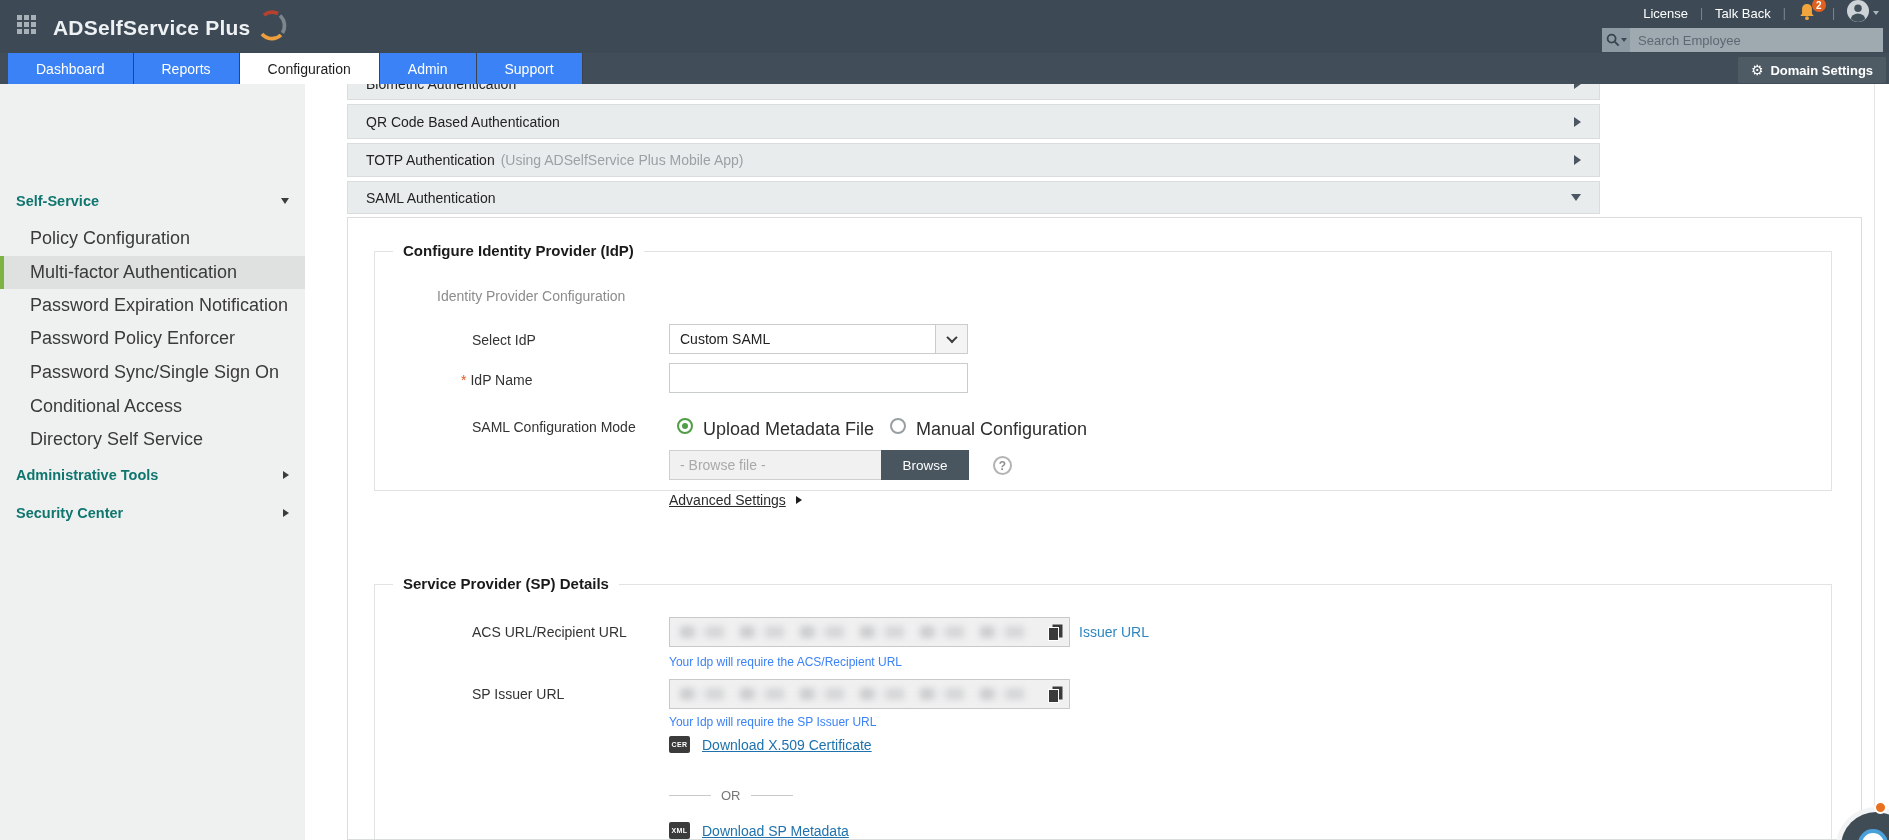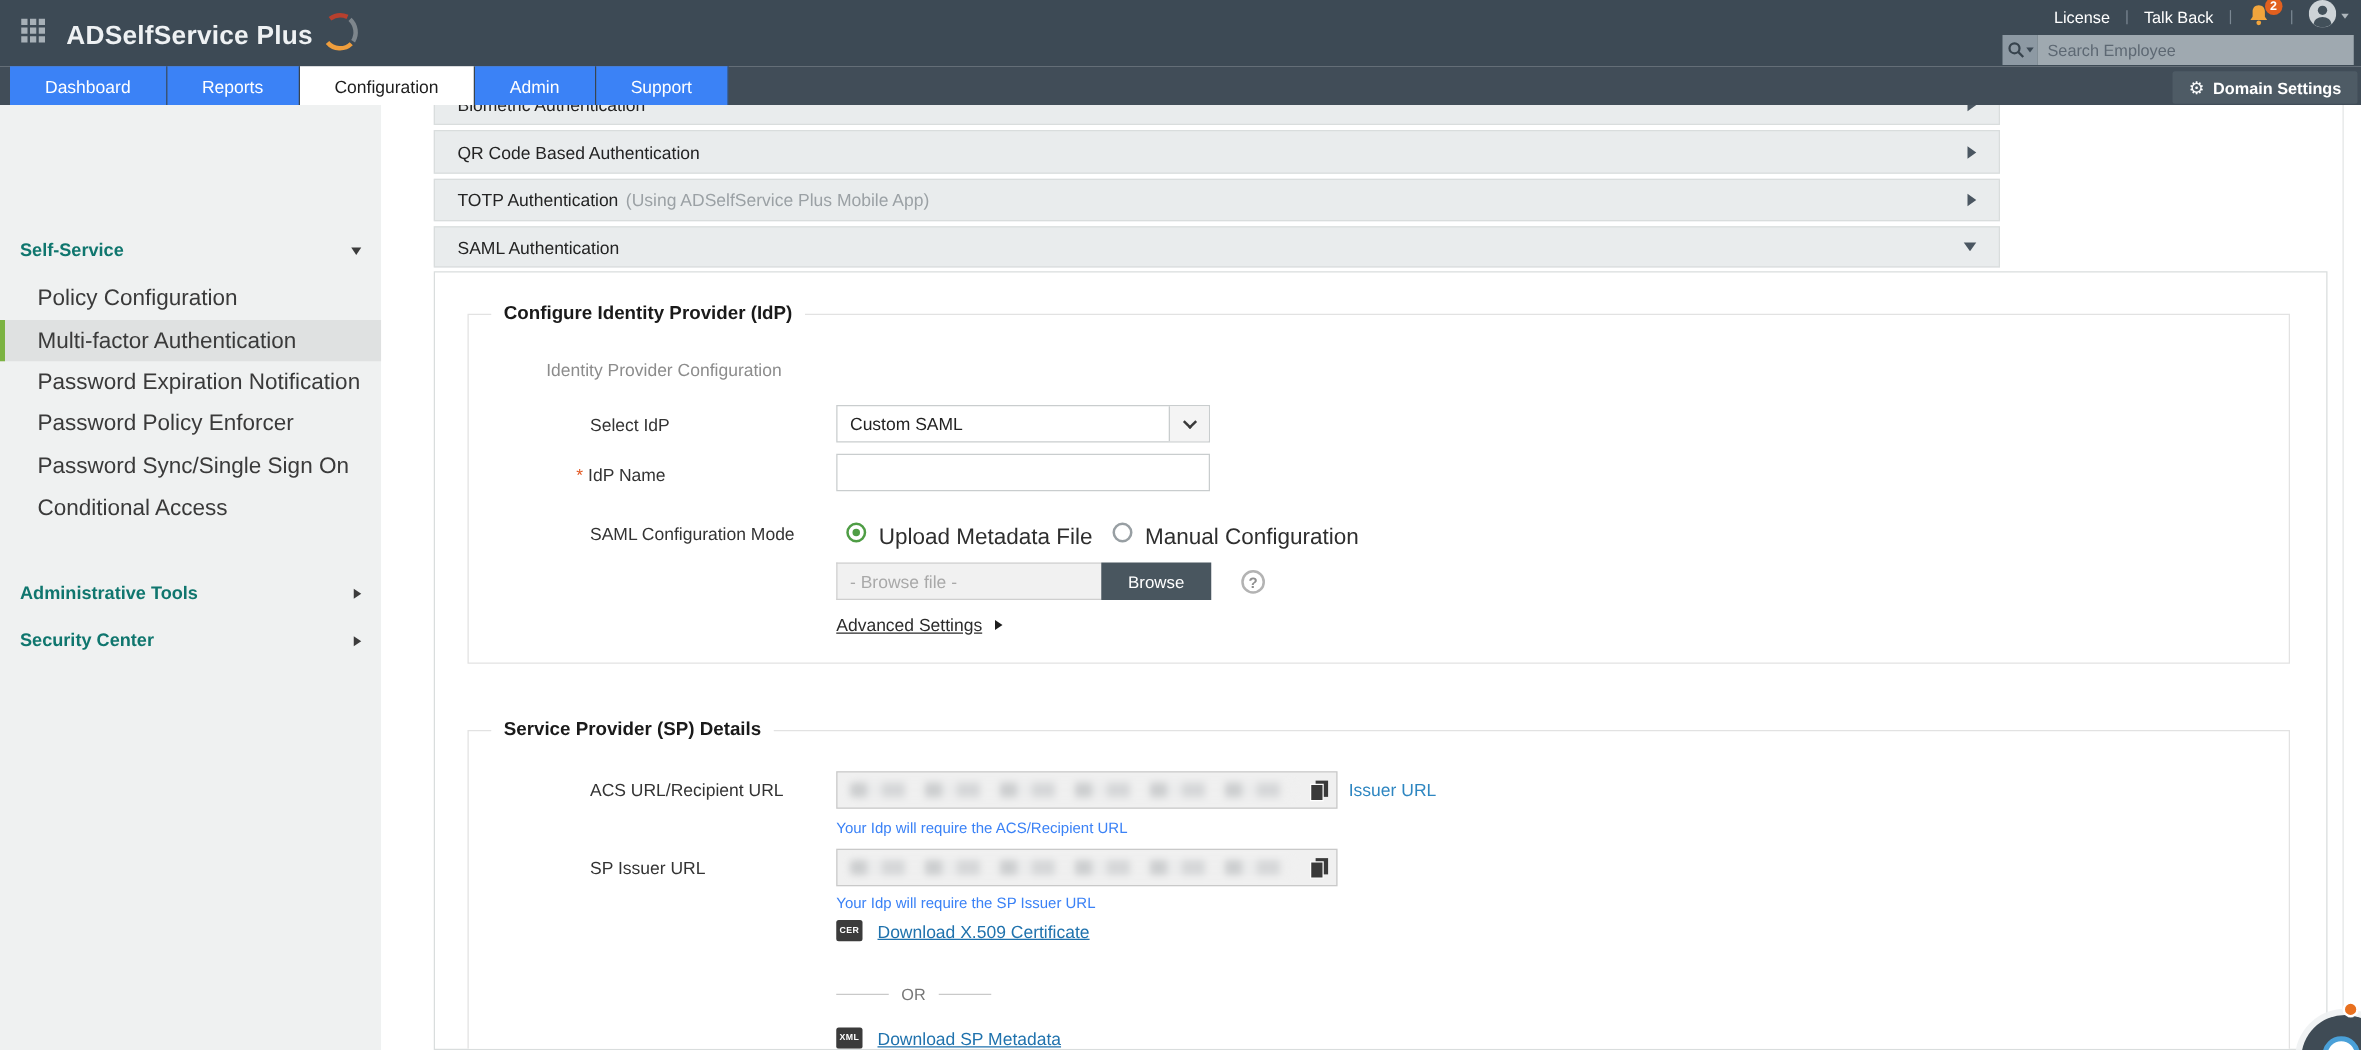--- a/index.html
+++ b/index.html
@@ -62,21 +62,21 @@
   .acc-row .chev { margin-left:auto; }
   .row-partial { top:-17px; }
   .row-qr   { top:20px; height:35px; }
   .row-totp { top:59px; height:34px; }
   .row-saml { top:97px; }
 
   .panel { position:absolute; left:42px; top:133px; width:1515px; height:623px; background:#fff;
     border:1px solid #d9dddd; overflow:hidden; }
 
   .fieldset { position:absolute; border:1px solid #e2e2e2; background:#fff; }
-  .fs1 { left:26px; top:33px; width:1458px; height:280px; }
+  .fs1 { left:26px; top:33px; width:1458px; height:240px; }
   .fs2 { left:26px; top:366px; width:1458px; height:560px; }
   .legend { position:absolute; top:-10px; left:18px; background:#fff; padding:0 10px;
     font-size:15px; font-weight:700; color:#1a1a1a; }
 
   .flabel { position:absolute; font-size:14px; color:#333; }
   .subhead { position:absolute; left:62px; top:36px; font-size:14px; color:#8c8c8c; }
 
   .selectbox { position:absolute; left:294px; top:72px; width:299px; height:30px; border:1px solid #c9cdce;
     background:#fff; display:flex; align-items:center; cursor:pointer; }
   .selectbox .val { flex:1; padding:0 10px; font-size:14px; color:#222; }
@@ -220,20 +220,23 @@
     </div>
     <div class="side-item" style="top:239px">
       <span>Password Policy Enforcer</span>
     </div>
     <div class="side-item" style="top:273px">
       <span>Password Sync/Single Sign On</span>
     </div>
     <div class="side-item" style="top:307px">
       <span>Conditional Access</span>
     </div>
+    <div class="side-item" style="top:340px">
+      <span>Directory Self Service</span>
+    </div>
     <div class="side-section" style="top:379px">
       <span class="lbl">Administrative Tools</span>
       <span class="tri-r side"></span>
     </div>
     <div class="side-section" style="top:417px">
       <span class="lbl">Security Center</span>
       <span class="tri-r side"></span>
     </div>
   </div>
 

